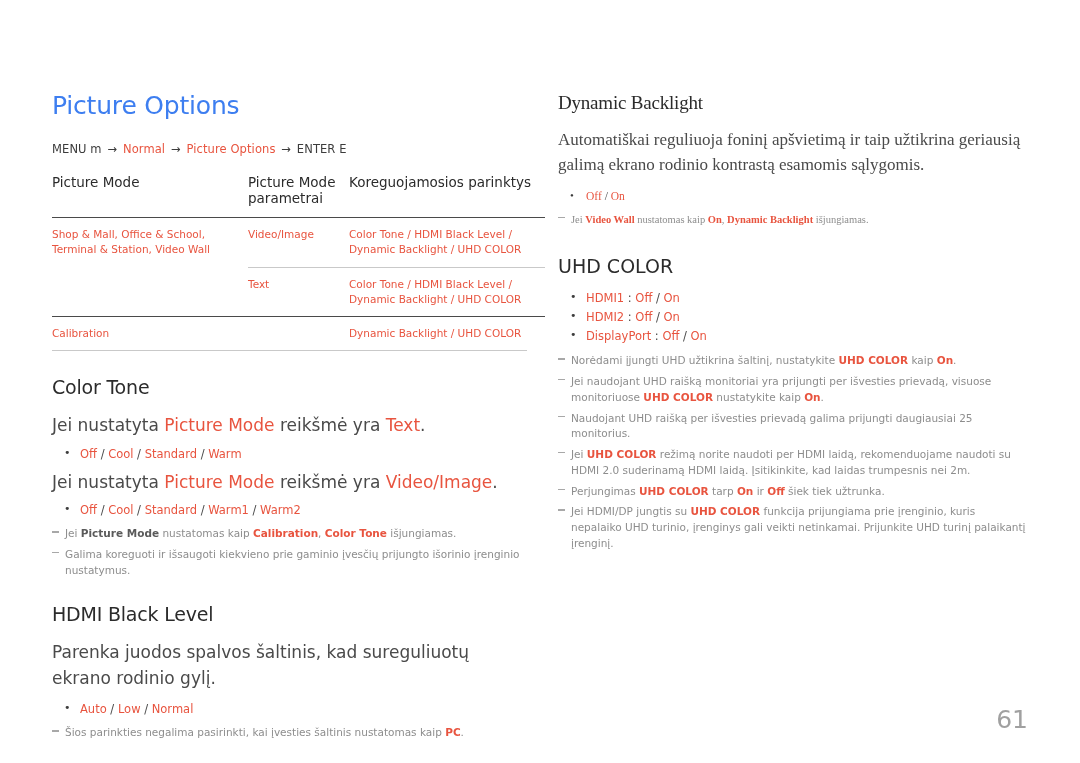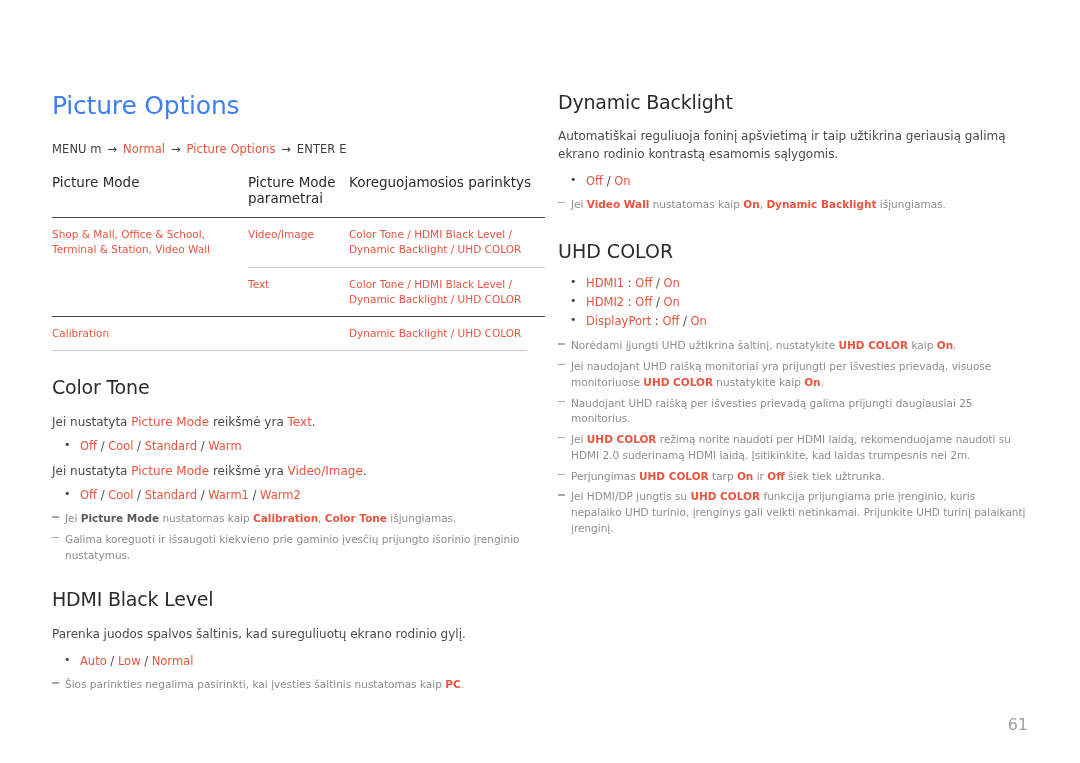--- a/index.html
+++ b/index.html
@@ -50,21 +50,21 @@
     margin: 0 0 14px 0;
     line-height: 1.15;
     letter-spacing: -0.2px;
   }
   .section-title.uhd {
     letter-spacing: 0px;
   }
   .section-block {
     margin-bottom: 26px;
   }
-  .section-block.tight { margin-bottom: 20px; }
+  .section-block.tight { margin-bottom: 20px; font-family: Liberation Serif, serif; }
 
   
   .breadcrumb {
     font-size: 11.5px;
     color: #3c3c3c;
     margin-bottom: 18px;
     white-space: nowrap;
     letter-spacing: 0.1px;
   }
   .breadcrumb .om { color: #e8543f; }
@@ -96,21 +96,21 @@
   .col1 { width: 190px; }
   .col2 { width: 95px; }
   .col3 { width: 190px; }
   .rowline-mid td.c2, .rowline-mid td.c3 { border-top: 1px solid #c9c9c9; }
   .rowline-full td { border-top: 1.4px solid #4a4a4a; }
   .tbl-bottom { border-top: 1px solid #c9c9c9; width: 475px; height: 0; }
   .sep { color: #4a4a4a; }
 
   
   p.body {
-    font-size: 12px;
+    font-size: 17px;
     line-height: 1.5;
     color: #4a4a4a;
     margin: 0 0 6px 0;
   }
   p.body.desc { margin-bottom: 9px; }
   .hl { color: #e8543f; }
   .hlb { color: #e8543f; font-weight: bold; }
   .bold { font-weight: bold; color: #3c3c3c; }
 
   
@@ -159,21 +159,21 @@
     background: #a8a8a8;
   }
   ul.notes li .hlb { color: #e8543f; font-weight: bold; }
   ul.notes li .bold { font-weight: bold; color: #5a5a5a; }
 
   
   .page-number {
     position: absolute;
     right: 52px;
     bottom: 29px;
-    font-size: 16px;
+    font-size: 25px;
     color: #a0a0a0;
     font-weight: 400;
   }
 </style>
 </head>
 <body>
 
 <div class="page">
 
   <div class="col-left">

